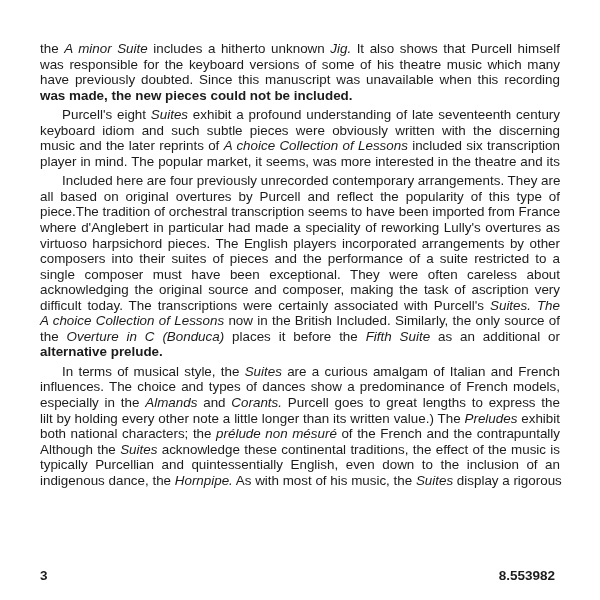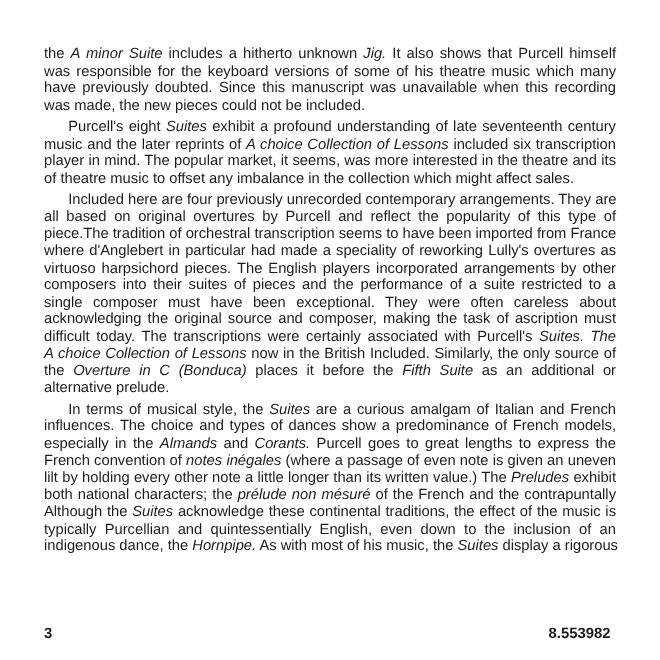--- a/index.html
+++ b/index.html
@@ -1,21 +1,21 @@
 <!DOCTYPE html>
 <html><head>
 <meta charset="utf-8">
 <style>
   html, body { margin:0; padding:0; background:#ffffff; }
   body { width:600px; height:600px; position:relative; overflow:hidden;
          font-family:"Liberation Sans", sans-serif; color:#1c1c1c; }
   .page { position:absolute; left:40px; top:29px; width:520px;margin-top:12px; }
   .line { display:block; font-size:13.4px; line-height:15.55px; height:15.55px;
           white-space:nowrap; text-align:justify; text-align-last:justify; overflow:visible; }
-  .line.last { text-align-last:left; }
+  .line.last { text-align-last:left;font-weight:bold; }
   .line.indent { padding-left:22px; }
   .para { margin:0; }
   .para + .para { margin-top:4px; }
   i { font-style:italic; }
   .footer { position:absolute; top:568px; left:40px; width:520px; font-weight:bold;
             font-size:13.5px; }
   .pg { position:absolute; left:0; top:0; }
   .cat { position:absolute; right:5px; top:0; }
 </style>
 </head>
@@ -23,43 +23,42 @@
 
 <div class="page" id="body">
     <div class="para">
       <span class="line"><span>the </span><i>A minor Suite</i><span>  includes a hitherto unknown </span><i>Jig.</i><span> It also shows that Purcell himself</span></span>
       <span class="line"><span>was responsible for the keyboard versions of some of his theatre music which many</span></span>
       <span class="line"><span>have previously doubted. Since this manuscript was unavailable when this recording</span></span>
       <span class="line last"><span>was made, the new pieces could not be included.</span></span>
     </div>
     <div class="para">
       <span class="line indent"><span>Purcell's eight </span><i>Suites</i><span> exhibit a profound understanding of late seventeenth century</span></span>
+      <span class="line"><span>keyboard idiom and  such subtle pieces were obviously written with the discerning</span></span>
       <span class="line"><span>music and the later reprints of </span><i>A choice Collection of Lessons</i><span> included six transcription</span></span>
       <span class="line"><span>player in mind. The popular market, it seems, was more interested in the theatre and its</span></span>
-      <span class="line last"><span>of theatre music to offset any imbalance in the collection which might affect sales.</span></span>
     </div>
     <div class="para">
       <span class="line indent"><span>Included here are four previously unrecorded contemporary arrangements. They are</span></span>
       <span class="line"><span>all based on original overtures by Purcell and reflect the popularity of this type of</span></span>
       <span class="line"><span>piece.The tradition of orchestral transcription seems to have been imported from France</span></span>
       <span class="line"><span>where d'Anglebert in particular had made a speciality of reworking Lully's overtures as</span></span>
       <span class="line"><span>virtuoso harpsichord pieces. The English players incorporated arrangements by other</span></span>
       <span class="line"><span>composers into their suites of pieces and the performance of a suite restricted to a</span></span>
       <span class="line"><span>single composer must have been exceptional. They were often careless about</span></span>
-      <span class="line"><span>acknowledging the original source and composer, making the task of ascription must</span></span>
+      <span class="line"><span>acknowledging the original source and composer, making the task of ascription very</span></span>
       <span class="line"><span>difficult today. The transcriptions were certainly associated with Purcell's </span><i>Suites. The</i></span>
       <span class="line"><i>A choice Collection of  Lessons</i><span>  now in the British Included. Similarly, the only source of</span></span>
       <span class="line"><span>the </span><i>Overture in C (Bonduca)</i><span> places it before the </span><i>Fifth Suite</i><span> as an additional or</span></span>
       <span class="line last"><span>alternative prelude.</span></span>
     </div>
     <div class="para">
       <span class="line indent"><span>In terms of musical style, the </span><i>Suites</i><span> are a curious amalgam of Italian and French</span></span>
       <span class="line"><span>influences. The choice and types of dances show a predominance of French models,</span></span>
       <span class="line"><span>especially in the </span><i>Almands</i><span> and </span><i>Corants.</i><span> Purcell goes to great lengths to express the</span></span>
-      <span class="line"><span>French convention of </span><i>notes inégales</i><span> (where a passage of even note is given an uneven</span></span>
       <span class="line"><span>lilt by holding every other note a little longer than its written value.) The </span><i>Preludes</i><span> exhibit</span></span>
       <span class="line"><span>both national characters; the </span><i>prélude non mésuré</i><span> of the French and the contrapuntally</span></span>
       <span class="line"><span>Although the </span><i>Suites</i><span> acknowledge these continental traditions, the effect of the music is</span></span>
       <span class="line"><span>typically Purcellian and quintessentially English, even down to the inclusion of an</span></span>
       <span class="line"><span>indigenous dance, the </span><i>Hornpipe.</i><span> As with most of his music, the </span><i>Suites</i><span> display a rigorous</span></span>
     </div>
   </div>
 
 <div class="footer">
   <span class="pg">3</span>

